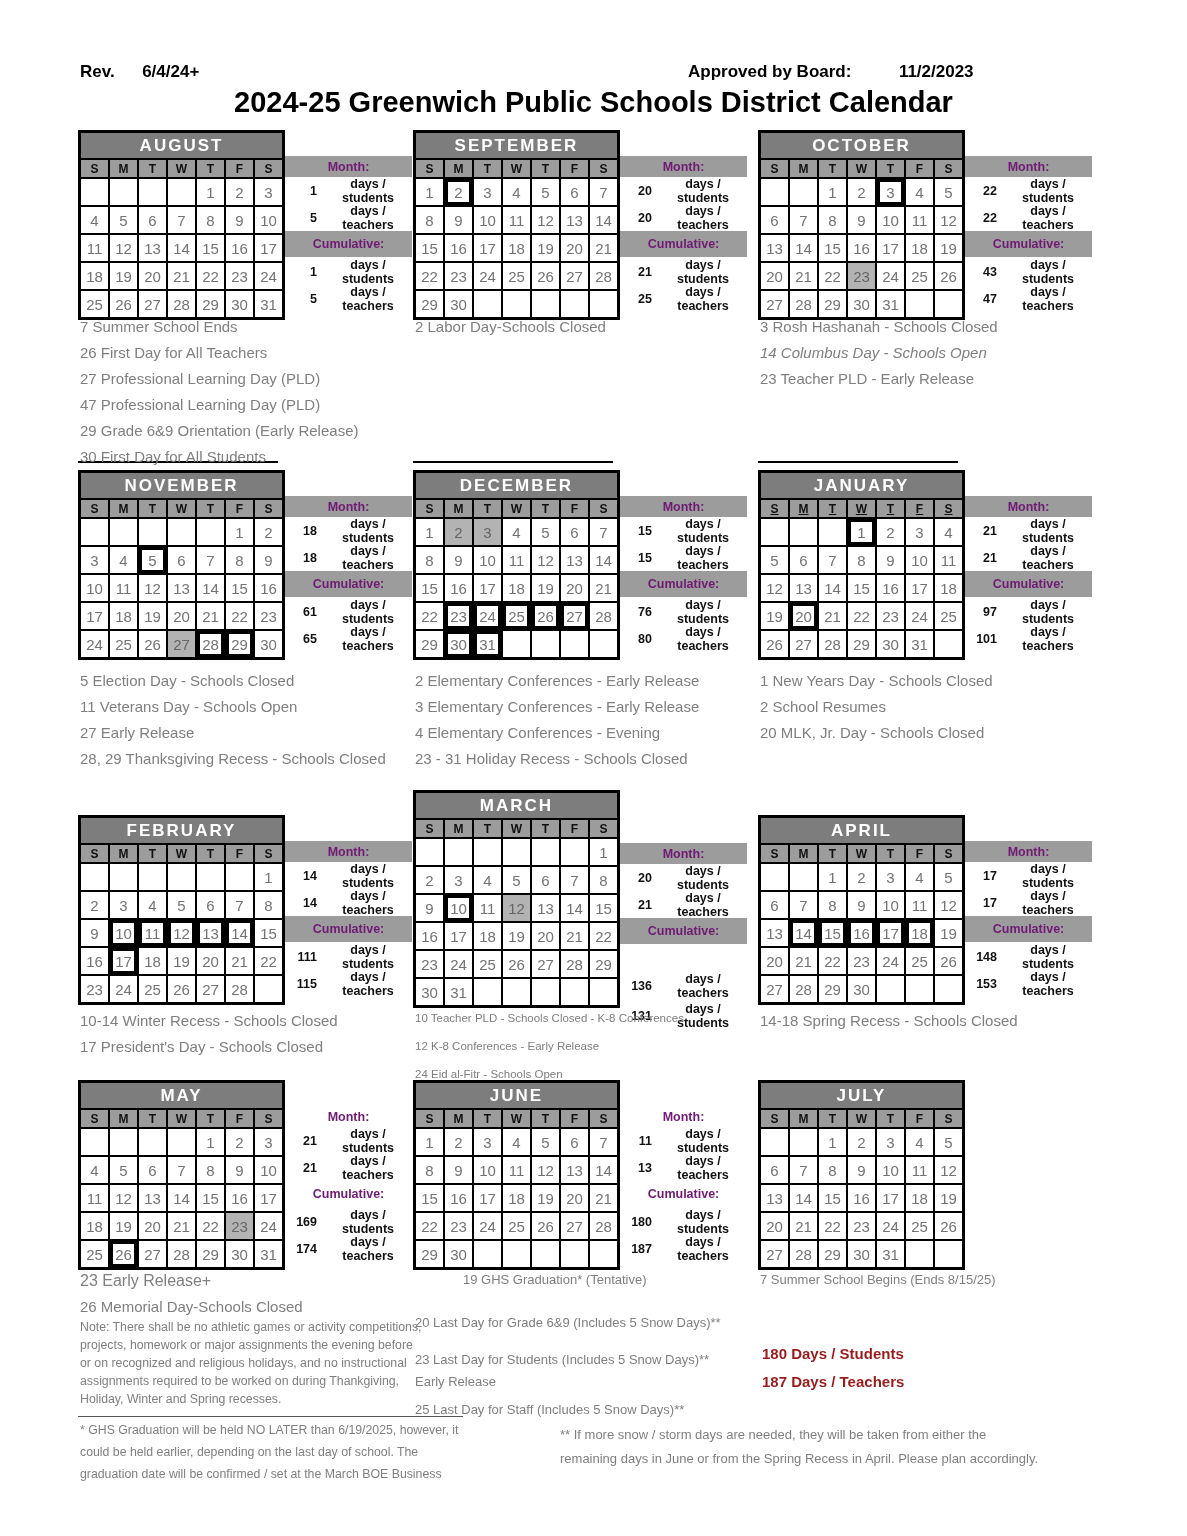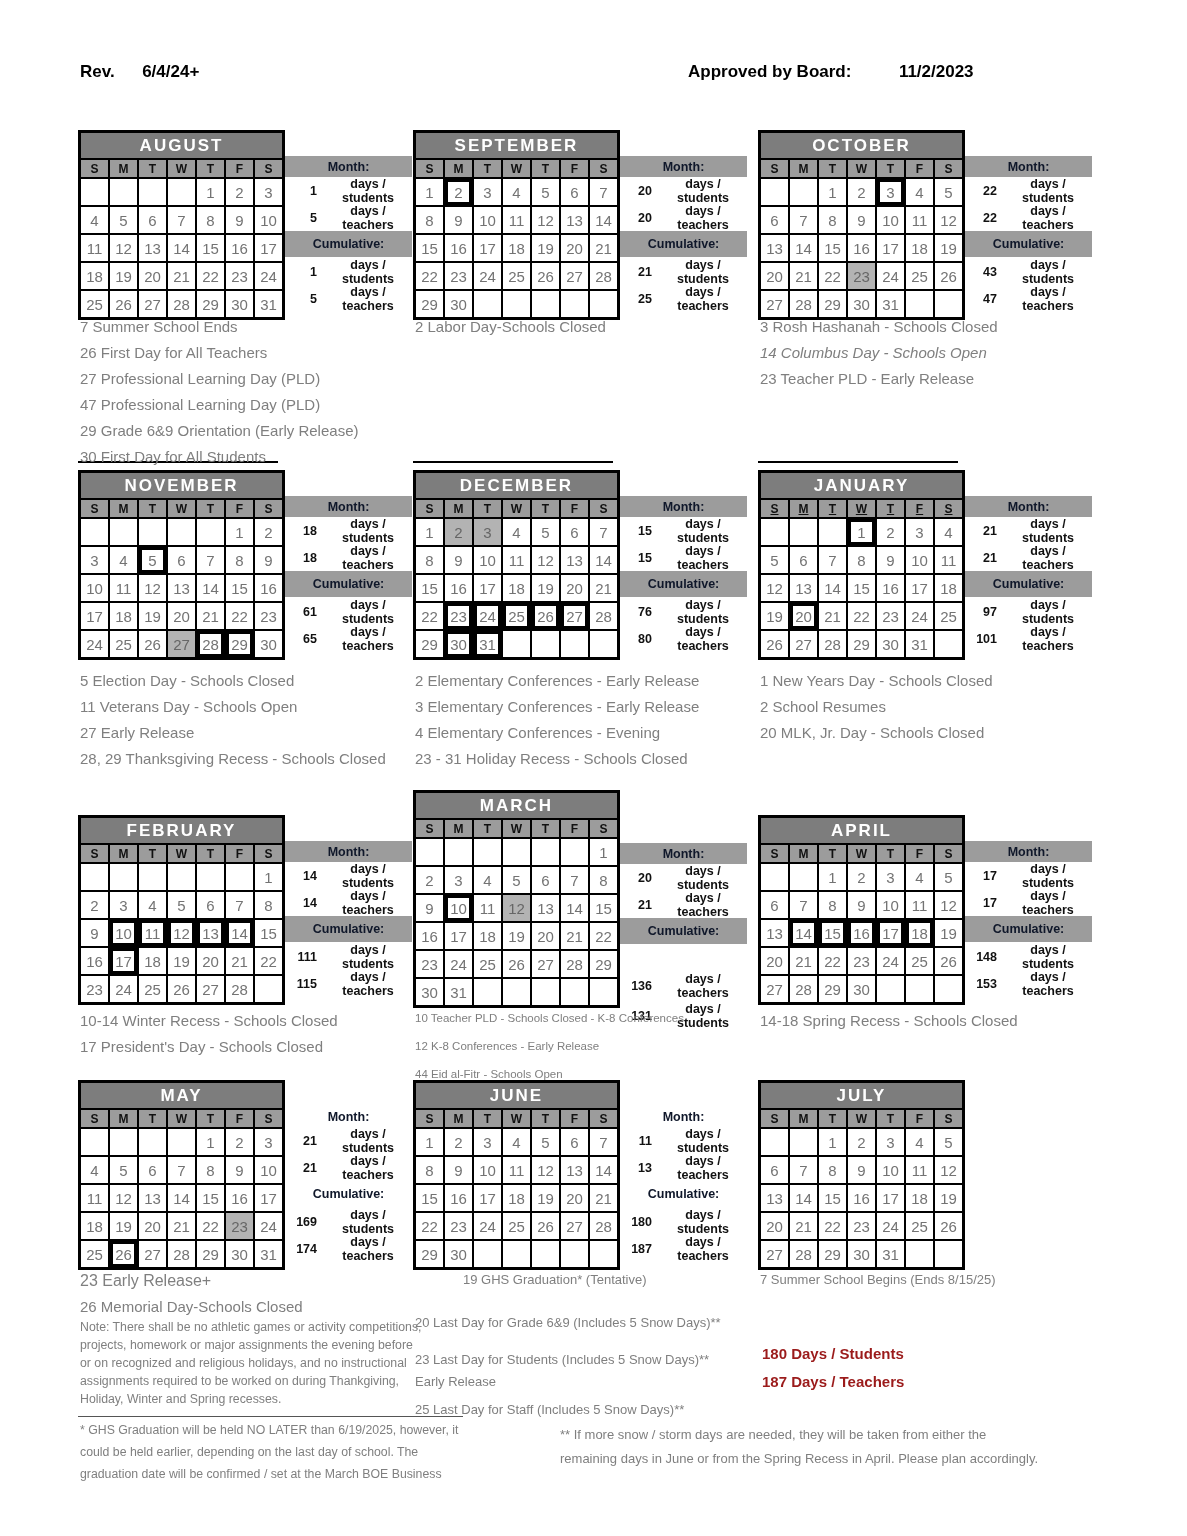--- a/index.html
+++ b/index.html
@@ -15,21 +15,21 @@
   table.cal th,table.cal td{border:2px solid #000;padding:0;}
   th.mtitle{background:#7d7d7d;color:#fff;font-size:17px;font-weight:bold;
         letter-spacing:2px;height:25px;text-align:center;border:3px solid #000;}
   tr.dow th{background:#9c9c9c;color:#111;font-size:12px;font-weight:bold;
         width:27px;height:17px;text-align:center;}
   tr.dow.u th{text-decoration:underline;}
   table.cal td{width:27px;height:26px;text-align:center;font-size:15px;color:#737373;background:#fff;}
   table.cal td.bold{box-shadow:inset 0 0 0 3px #000;}
   table.cal td.shaded{background:#b3b3b3;color:#666;}
   
-  .sb-band{position:absolute;left:207px;width:127px;background:#9c9c9c;color:#0f172a;
+  .sb-band{position:absolute;left:207px;width:127px;background:#9c9c9c;color:#701a75;
         font-weight:bold;font-size:12.5px;display:flex;align-items:center;justify-content:center;}
   .sb-band.plain{background:transparent;}
   .sb-val{position:absolute;left:207px;width:127px;display:flex;align-items:center;
         font-weight:bold;font-size:12.5px;color:#111;}
   .sb-val .num{width:32px;text-align:right;padding-right:7px;}
   .sb-val .lab{flex:1;text-align:center;}
   
   .note{position:absolute;color:#7f7f7f;white-space:nowrap;}
   .para{position:absolute;color:#7f7f7f;font-size:12.3px;line-height:18px;width:345px;}
   .sep{position:absolute;height:2px;background:#000;}
@@ -44,20 +44,21 @@
   <div class="hdr-line" style="left:80px;">
     <span>Rev.</span>
     <span style="display:inline-block;width:18px;"></span>
     <span>6/4/24+</span>
   </div>
   <div class="hdr-line" style="left:688px;">
     <span>Approved by Board:</span>
     <span style="display:inline-block;width:38px;"></span>
     <span>11/2/2023</span>
   </div>
+  <div class="page-title">2024-25 Greenwich Public Schools District Calendar</div>
 
   <div id="months-layer">
       <div class="month-block" style="left: 78px; top: 130px;">
         <table class="cal">
           <tbody>
             <tr>
               <th class="mtitle" colspan="7">AUGUST</th>
             </tr>
             <tr class="dow">
               <th>S</th>
@@ -1052,21 +1053,21 @@
     <div class="note" style="left: 415px; top: 698px; font-size: 15px;">3  Elementary Conferences - Early Release</div>
     <div class="note" style="left: 415px; top: 724px; font-size: 15px;">4 Elementary Conferences - Evening</div>
     <div class="note" style="left: 415px; top: 750px; font-size: 15px;">23 - 31 Holiday Recess - Schools Closed</div>
     <div class="note" style="left: 760px; top: 672px; font-size: 15px;">1 New Years Day - Schools Closed</div>
     <div class="note" style="left: 760px; top: 698px; font-size: 15px;">2 School Resumes</div>
     <div class="note" style="left: 760px; top: 724px; font-size: 15px;">20 MLK, Jr. Day - Schools Closed</div>
     <div class="note" style="left: 80px; top: 1012px; font-size: 15px;">10-14  Winter Recess - Schools Closed</div>
     <div class="note" style="left: 80px; top: 1038px; font-size: 15px;">17 President's Day - Schools Closed</div>
     <div class="note" style="left: 415px; top: 1012px; font-size: 11.5px;">10 Teacher PLD - Schools Closed - K-8 Conferences</div>
     <div class="note" style="left: 415px; top: 1040px; font-size: 11.5px;">12 K-8 Conferences - Early Release</div>
-    <div class="note" style="left: 415px; top: 1068px; font-size: 11.5px;">44 Eid al-Fitr - Schools Open</div>
+    <div class="note" style="left: 415px; top: 1068px; font-size: 11.5px;">24 Eid al-Fitr - Schools Open</div>
     <div class="note" style="left: 760px; top: 1012px; font-size: 15px;">14-18 Spring Recess - Schools Closed</div>
     <div class="note" style="left: 80px; top: 1272px; font-size: 16px;">23 Early Release+</div>
     <div class="note" style="left: 80px; top: 1298px; font-size: 15px;">26 Memorial Day-Schools Closed</div>
     <div class="note" style="left: 415px; top: 1272px; font-size: 13px; margin-left: 48px;">19 GHS Graduation* (Tentative)</div>
     <div class="note" style="left: 415px; top: 1315px; font-size: 13px;">20 Last Day for Grade 6&amp;9 (Includes 5 Snow Days)**</div>
     <div class="note" style="left: 415px; top: 1352px; font-size: 13px;">23 Last Day for Students (Includes 5 Snow Days)**</div>
     <div class="note" style="left: 415px; top: 1374px; font-size: 13px;">Early Release</div>
     <div class="note" style="left: 415px; top: 1402px; font-size: 13px;">25 Last Day for Staff (Includes 5 Snow Days)**</div>
     <div class="note" style="left: 760px; top: 1272px; font-size: 13px;">7 Summer School Begins (Ends 8/15/25)</div>
   </div>

